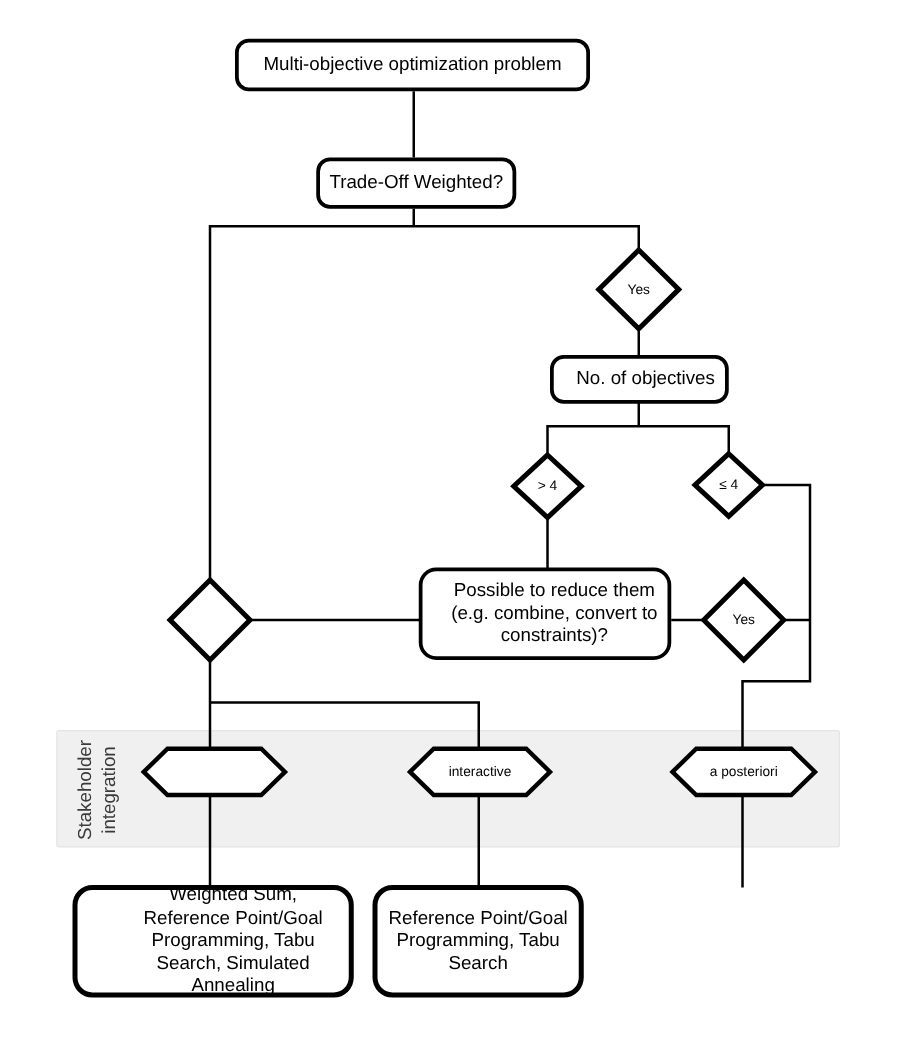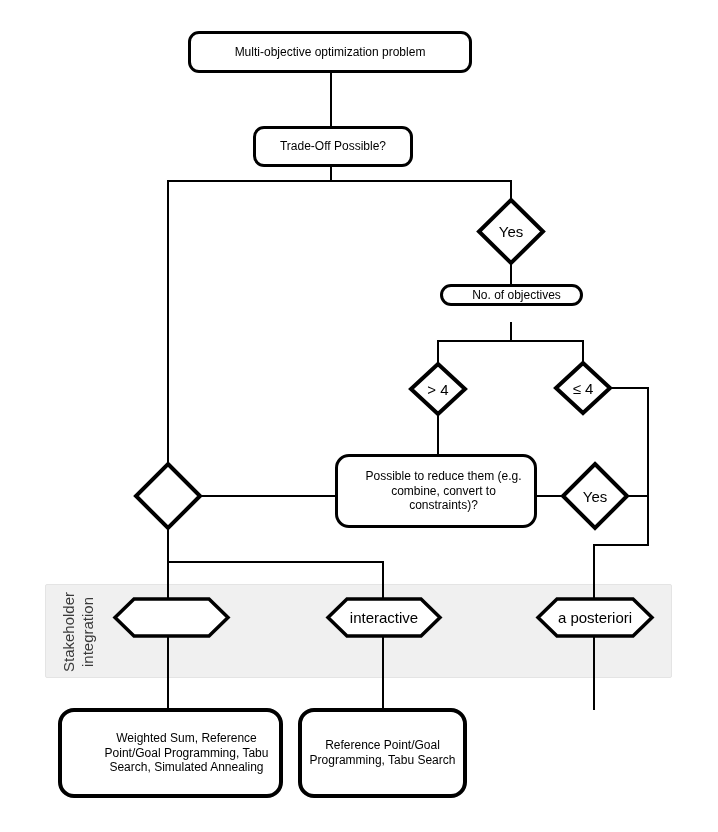--- a/index.html
+++ b/index.html
@@ -21,29 +21,29 @@
     position:absolute; left:35px; top:611px; width:88px; height:42px;
     transform:rotate(-90deg); transform-origin:center;
     display:flex; align-items:center; justify-content:center;
     font-size:15px; line-height:1.25; color:#3a3a3a;
     white-space:pre-line; text-align:center; z-index:3;
   }
   .rbox {
     position:absolute; box-sizing:border-box;
     border:3.5px solid #000; border-radius:11px; background:#fff;
     display:flex; align-items:center; justify-content:center;
-    text-align:center; font-size:12px; line-height:1.22;
+    text-align:center; font-size:15px; line-height:1.22;
     padding:2px 5px; z-index:3;
   }
   .rbox.big { border-radius:16px; border-width:4px; }
   .rbox.mid { border-radius:14px;padding-left:20px; }
   .nowrap { white-space:nowrap; }
   .dlabel, .hlabel {
     position:absolute; display:flex; align-items:center; justify-content:center;
-    font-size:15px; color:#000; z-index:4; pointer-events:none;
+    font-size:11px; color:#000; z-index:4; pointer-events:none;
   }
 </style>
 </head>
 <body>
 
 <div class="stage">
 
   <div class="band"></div>
   <div class="band-label">Stakeholder
 integration</div>
@@ -73,23 +73,23 @@
     </g>
     <g stroke="#000000" stroke-width="3.5" fill="#ffffff" stroke-linejoin="miter">
       <polygon points="115,617.5 134,599 209,599 228,617.5 209,636 134,636"></polygon>
       <polygon points="328,617.5 347,599 421,599 440,617.5 421,636 347,636"></polygon>
       <polygon points="538,617.5 557,599 633,599 652,617.5 633,636 557,636"></polygon>
     </g>
   </svg>
 
   <div class="rbox nowrap" style="left:188px; top:31px; width:284px; height:42px;">Multi-objective optimization problem</div>
 
-  <div class="rbox nowrap" style="left:253px; top:126px; width:160px; height:41px;">Trade-Off Possible?</div>
+  <div class="rbox nowrap" style="left:253px; top:126px; width:160px; height:41px;">Trade-Off Weighted?</div>
 
-  <div class="rbox nowrap" style="left:440px; top:284px; width:143px; height:22px;padding-left:15px;">No. of objectives</div>
+  <div class="rbox nowrap" style="left:440px; top:284px; width:143px; height:39px;padding-left:15px;">No. of objectives</div>
 
   <div class="rbox mid" style="left:335px; top:454px; width:202px; height:74px;">Possible to reduce them (e.g. combine, convert to constraints)?</div>
 
   <div class="rbox big" style="left:58px; top:708px; width:225px; height:90px;padding-left:37px;">Weighted Sum, Reference Point/Goal Programming, Tabu Search, Simulated Annealing</div>
 
   <div class="rbox big" style="left:298px; top:708px; width:169px; height:90px;text-align:center;">Reference Point/Goal Programming, Tabu Search</div>
 
 
   <div class="dlabel" style="left:479px; top:201px; width:64px; height:61px;">Yes</div>
   <div class="dlabel" style="left:411px; top:364px; width:54px; height:50px;">&gt; 4</div>

